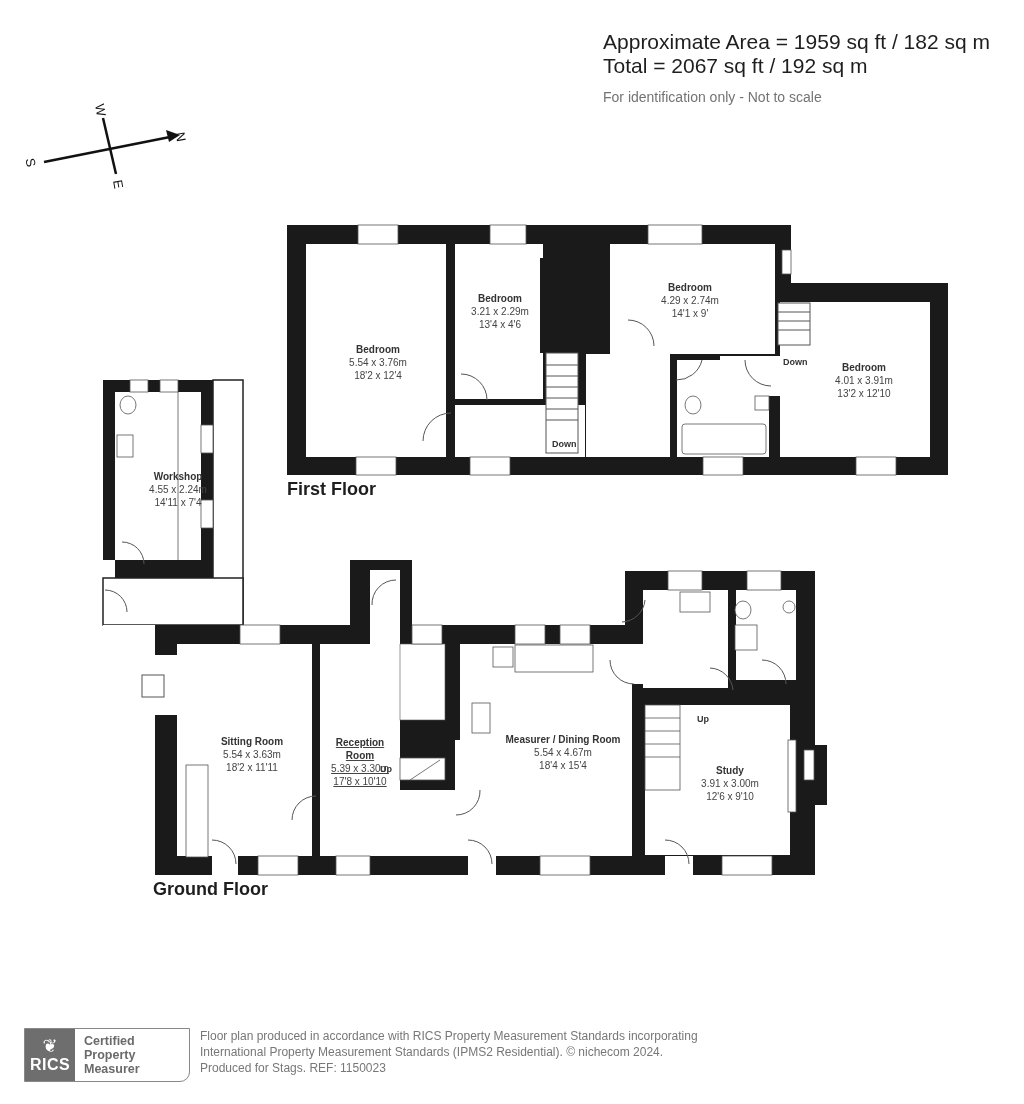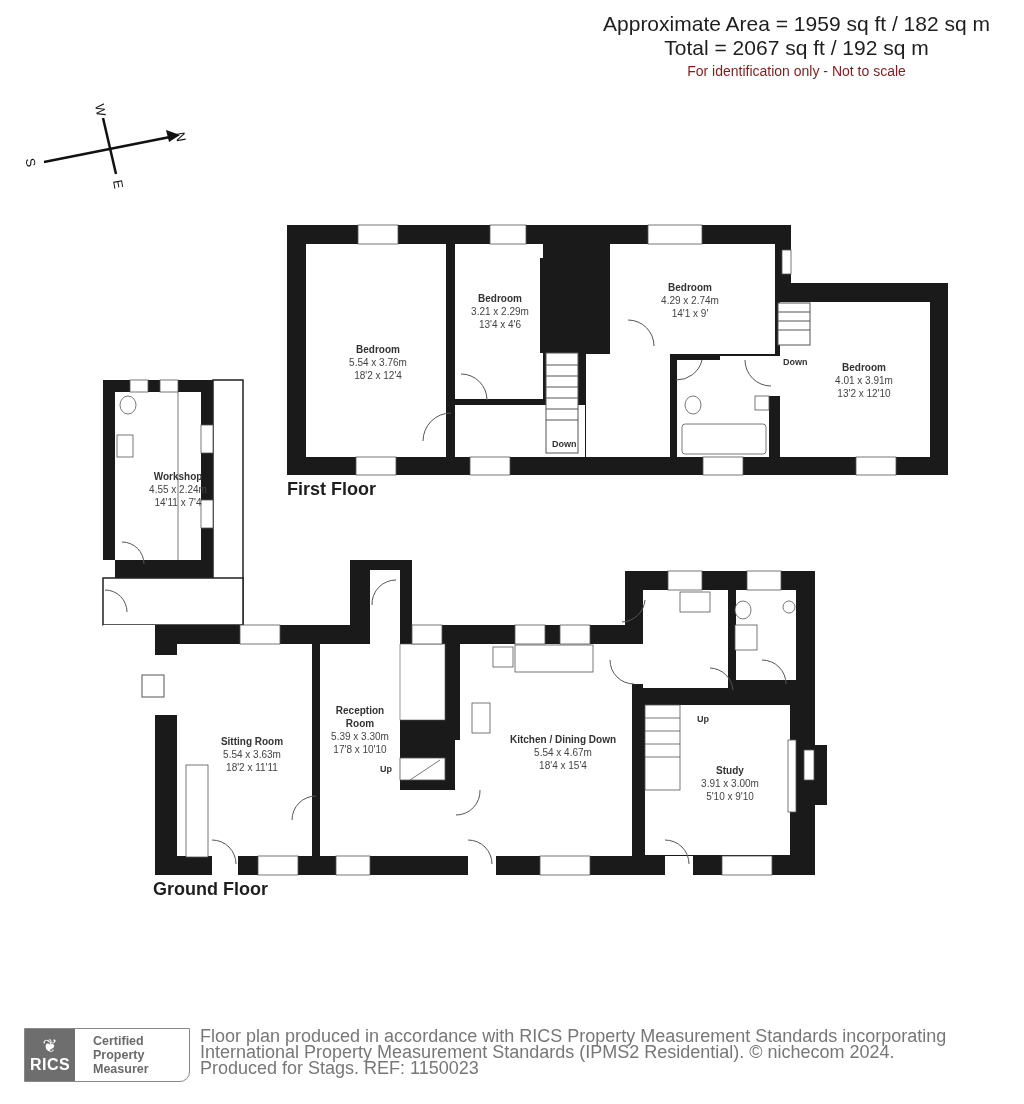--- a/index.html
+++ b/index.html
@@ -1,31 +1,31 @@
 <!DOCTYPE html>
 <html><head>
 <meta charset="utf-8">
 <style>
   html, body { margin:0; padding:0; background:#ffffff; }
   body { width:1024px; height:1104px; position:relative; overflow:hidden; font-family:"Liberation Sans", sans-serif; color:#222; }
-  .area-block { position:absolute; right:34px; top:12px; text-align:center; }
+  .area-block { position:absolute; right:34px; top:30px; text-align:left; }
   .area-line { font-size:21px; line-height:24px; color:#1e1e1e; }
-  .area-note { font-size:14px; line-height:22px; color:#7f1d1d; margin-top:0; }
+  .area-note { font-size:14px; line-height:22px; color:#737373; margin-top:8px; }
   .compass { position:absolute; left:20px; top:90px; width:180px; height:110px; }
   .plan { position:absolute; left:0; top:0; width:1024px; height:1104px; }
   .floor-label { position:absolute; font-weight:bold; font-size:18px; color:#1e1e1e; }
   .room-label { position:absolute; text-align:center; font-size:10px; line-height:13px; color:#444; transform:translateX(-50%); white-space:nowrap; }
   .room-label .rname { font-weight:bold; color:#333; }
   .footer { position:absolute; left:24px; top:1028px; width:800px; height:56px; }
   .rics-badge { position:absolute; left:0; top:0; width:164px; height:52px; border:1px solid #888; border-radius:0 0 10px 0; display:flex; }
   .rics-left { width:50px; background:#6e6e6e; color:#fff; display:flex; flex-direction:column; align-items:center; justify-content:center; }
   .rics-lion { font-size:18px; line-height:20px; }
   .rics-text { font-weight:bold; font-size:16px; letter-spacing:0.5px; }
-  .rics-right { flex:1; display:flex; flex-direction:column; justify-content:center; padding-left:18px; font-weight:bold; font-size:12.5px; line-height:14px; color:#6a6a6a; }
-  .footer-text { position:absolute; left:176px; top:0; font-size:18px; line-height:16px; color:#777; }
+  .rics-right { flex:1; display:flex; flex-direction:column; justify-content:center; padding-left:9px; font-weight:bold; font-size:12.5px; line-height:14px; color:#6a6a6a; }
+  .footer-text { position:absolute; left:176px; top:0; font-size:12px; line-height:16px; color:#777; }
   .footer-text div { white-space:nowrap; }
 </style>
 </head>
 <body>
 
 <div class="area-block">
   <div class="area-line">Approximate Area = 1959 sq ft / 182 sq m</div>
   <div class="area-line">Total = 2067 sq ft / 192 sq m</div>
   <div class="area-note">For identification only - Not to scale</div>
 </div>
@@ -233,35 +233,35 @@
 <div class="room-label" style="left:164px; top:470px;margin-left:14px;">
   <div class="rname">Workshop</div>
   <div>4.55 x 2.24m</div>
   <div>14'11 x 7'4</div>
 </div>
 <div class="room-label" style="left:252px; top:735px;">
   <div class="rname">Sitting Room</div>
   <div>5.54 x 3.63m</div>
   <div>18'2 x 11'11</div>
 </div>
-<div class="room-label" style="left:360px; top:704px;">
+<div class="room-label" style="left:360px; top:736px;text-decoration:underline;">
   <div class="rname">Reception</div>
   <div class="rname">Room</div>
   <div>5.39 x 3.30m</div>
   <div>17'8 x 10'10</div>
 </div>
 <div class="room-label" style="left:563px; top:733px;">
-  <div class="rname">Kitchen / Dining Down</div>
+  <div class="rname">Measurer / Dining Room</div>
   <div>5.54 x 4.67m</div>
   <div>18'4 x 15'4</div>
 </div>
 <div class="room-label" style="left:730px; top:764px;">
   <div class="rname">Study</div>
   <div>3.91 x 3.00m</div>
-  <div>5'10 x 9'10</div>
+  <div>12'6 x 9'10</div>
 </div>
 
 <div class="footer">
   <div class="rics-badge">
     <div class="rics-left">
       <span class="rics-lion">❦</span>
       <span class="rics-text">RICS</span>
     </div>
     <div class="rics-right">
       <span>Certified</span>

